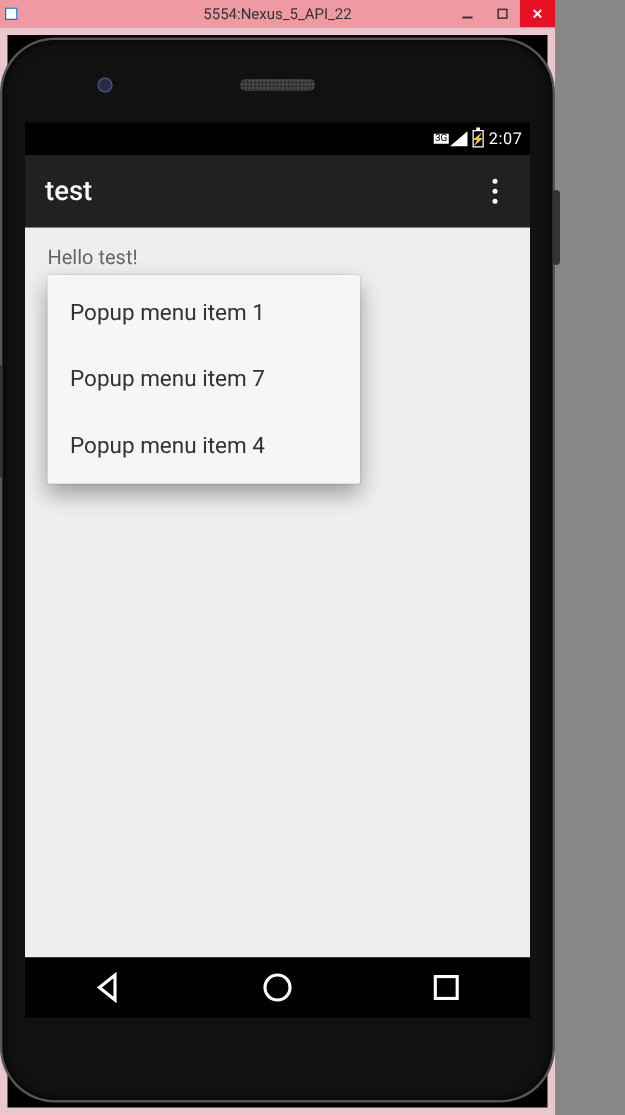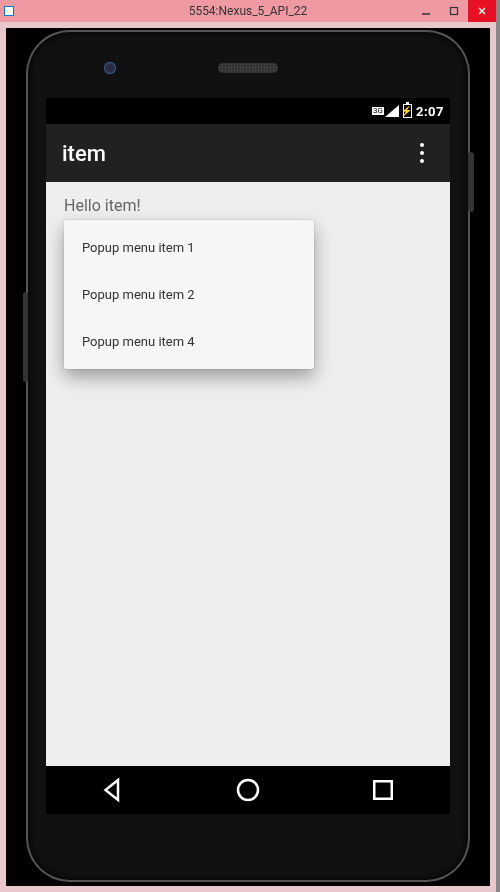--- a/index.html
+++ b/index.html
@@ -10,21 +10,21 @@
     font-family: "Segoe UI", Roboto, Arial, sans-serif;
     background: #888;
     overflow: hidden;
     -webkit-font-smoothing: antialiased;
   }
 
   
   .host-window {
     position: absolute;
     left: 0; top: 0;
-    width: 496px;
+    width: 444px;
     height: 892px;
     background: #8a8a8a;
     box-sizing: border-box;
   }
   .host-titlebar {
     height: 22px;
     background: #ef9aa3;
     display: flex;
     align-items: center;
     font-size: 12px;
@@ -193,21 +193,21 @@
     left:2px; top:-3px;
     width:3px; height:2px;
     background:#fff;
   }
   .battery-bolt{
     position:absolute; left:1px; top:1px; right:1px; bottom:1px;
     display:flex; align-items:center; justify-content:center;
     font-size:9px; color:#fff;
   }
   .clock{
-    font-weight:700;
+    font-weight:400;
     letter-spacing:0.5px;
     margin-left:4px;
   }
 
   
   .action-bar {
     height: 58px;
     background: #212121;
     color: #fff;
     display: flex;
@@ -253,21 +253,21 @@
     left: 18px;
     top: 38px;
     width: 250px;
     background: #f6f6f6;
     box-shadow: 0 8px 18px rgba(0,0,0,0.35), 0 0 0 1px rgba(0,0,0,0.06);
     border-radius: 2px;
     padding: 4px 0;
   }
   .popup-item {
     padding: 16px 18px;
-    font-size: 13px;
+    font-size: 18px;
     color: #333;
   }
 
   
   .nav-bar {
     position: absolute;
     left:0; right:0; bottom:0;
     height: 48px;
     background: #000;
     display: flex;
@@ -333,34 +333,34 @@
             </div>
             <div class="status-item">
               <span class="battery-icon">
                     <span class="battery-bolt">⚡</span>
                   </span>
             </div>
             <div class="status-item clock">2:07</div>
           </div>
 
           <div class="action-bar">
-            <div class="app-title">item</div>
+            <div class="app-title">test</div>
             <div class="overflow">
               <span></span>
               <span></span>
               <span></span>
             </div>
           </div>
 
           <div class="app-content">
-            <div class="hello">Hello item!</div>
+            <div class="hello">Hello test!</div>
 
             <div class="popup">
               <div class="popup-item">Popup menu item 1</div>
-              <div class="popup-item">Popup menu item 2</div>
+              <div class="popup-item">Popup menu item 7</div>
               <div class="popup-item">Popup menu item 4</div>
             </div>
           </div>
 
         </div>
 
         <div class="nav-bar">
           <div class="nav-btn">
             <svg viewBox="0 0 24 24">
                   <path d="M16 4 L6 12 L16 20 Z"></path>

